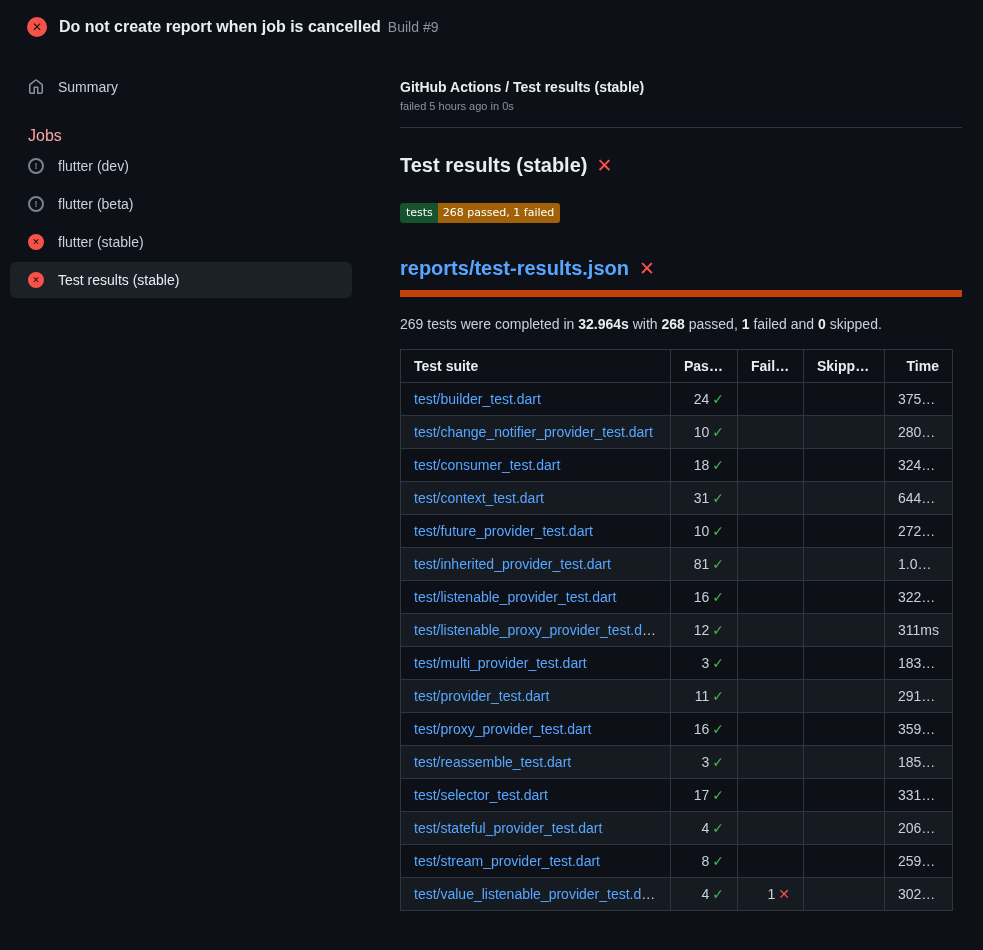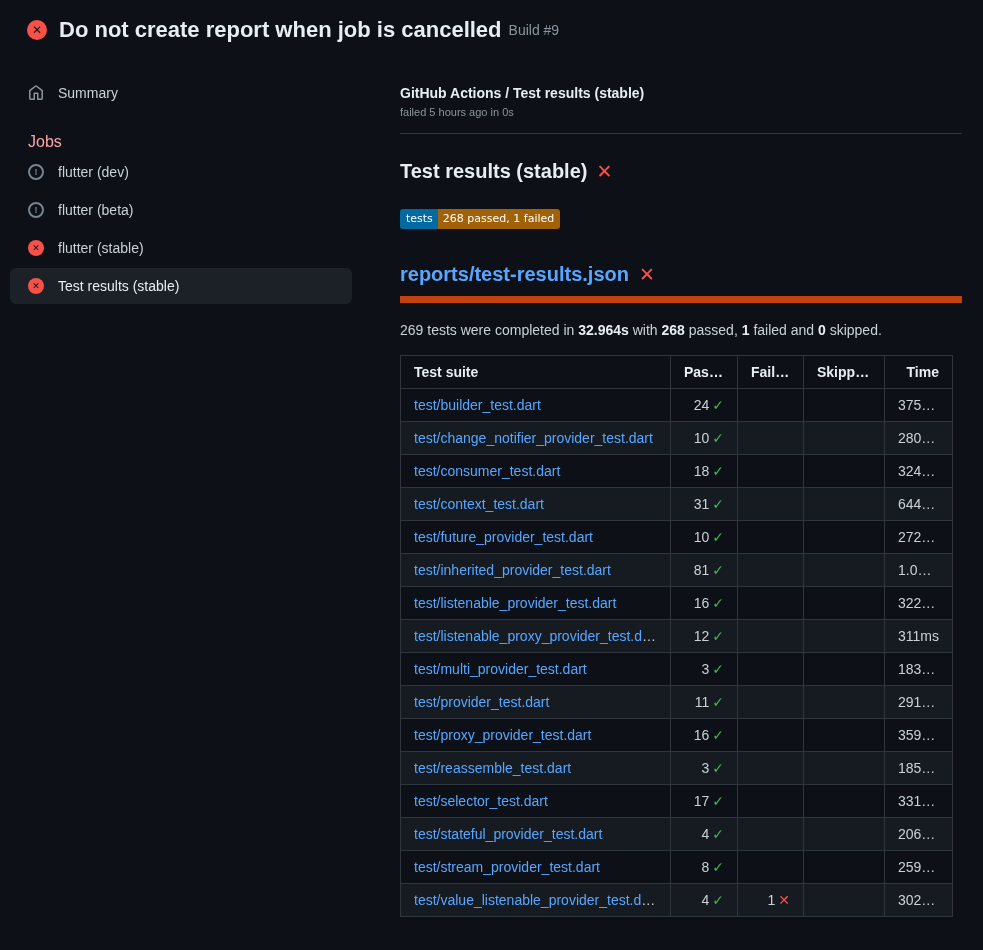--- a/index.html
+++ b/index.html
@@ -27,21 +27,21 @@
     flex: none;
   }
   .status-circle.lg { width: 20px; height: 20px; font-size: 12px; }
   .status-circle.sm { width: 16px; height: 16px; font-size: 9px; }
   .neutral-circle {
     display: inline-flex; align-items: center; justify-content: center;
     width: 16px; height: 16px; flex: none;
     border: 2px solid #768390; border-radius: 50%;
     color: #768390; font-size: 9px; font-weight: bold;
   }
-  .page-title { margin-left: 12px; font-size: 22px; font-weight: bold; color: #e6edf3; }
+  .page-title { margin-left: 12px; font-size: 16px; font-weight: bold; color: #e6edf3; }
   .build-number { margin-left: 7px; font-size: 14px; color: #8b949e; }
 
   
   .layout { display: flex; align-items: flex-start; }
   .sidebar { width: 375px; flex: none; padding-top: 18px; }
   .main { flex: 1; padding: 28px 21px 0 25px; min-width: 0; }
 
   
   .side-item {
     display: flex; align-items: center; gap: 14px;
@@ -158,21 +158,21 @@
     <div class="breadcrumb">GitHub Actions / Test results (stable)</div>
     <div class="status-line">failed 5 hours ago in 0s</div>
     <hr class="divider">
 
     <div class="section-title">
       <span>Test results (stable)</span>
       <span class="fail-x">✕</span>
     </div>
 
     <div class="badge">
-      <span class="badge-label" id="badge-label" style="background: #0369a1;">tests</span>
+      <span class="badge-label" id="badge-label" style="background: #14532d;">tests</span>
       <span class="badge-value" id="badge-value" style="background: #a16207;">268 passed, 1 failed</span>
     </div>
 
     <h2 class="report-heading">
       <a class="report-link">reports/test-results.json</a>
       <span class="fail-x">✕</span>
     </h2>
 
     <div class="summary-line">
       <span>269 tests were completed in </span><b>32.964s</b><span> with </span><b>268</b><span> passed, </span><b>1</b><span> failed and </span><b>0</b><span> skipped.</span>

